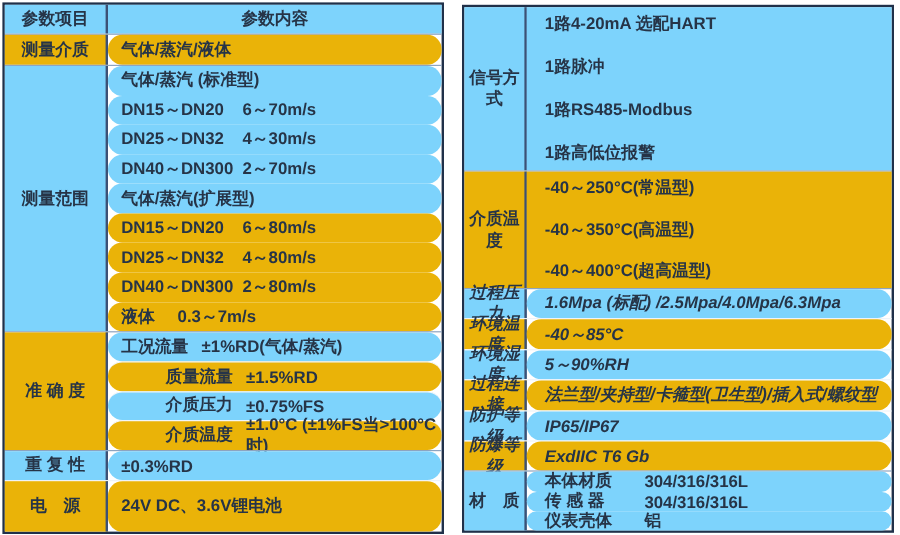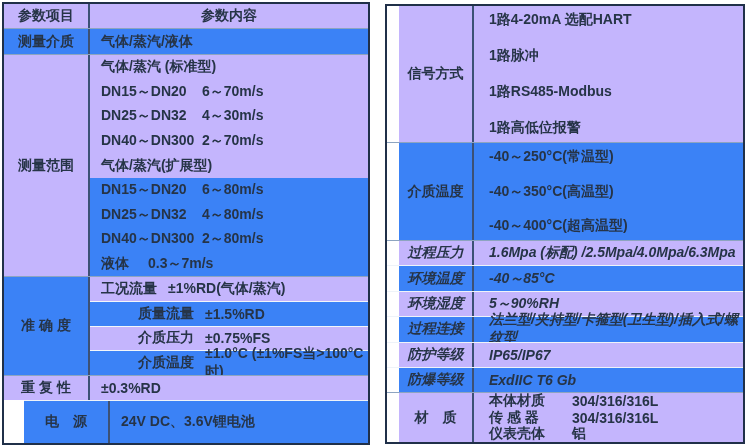--- a/index.html
+++ b/index.html
@@ -9,38 +9,38 @@
     color:#263447;font-size:14px;font-weight:600;
   }
   .tbl{position:absolute;border:2px solid #203049;display:flex;flex-direction:column;box-sizing:border-box;background:#fff;}
   #left-table{left:2px;top:2px;width:368px;height:443px;}
   #right-table{left:385px;top:4px;width:360px;height:440px;}
 
   .sec{display:flex;flex-shrink:0;min-height:0;}
   .lbl{flex-shrink:0;display:flex;align-items:center;justify-content:center;
        border-right:2px solid #3c5175;box-sizing:border-box;text-align:center;}
   #left-table .lbl{width:86px;}
-  #right-table .lbl{width:75px;margin-left:12px;}
+  #right-table .lbl{width:52px;}
   .rows{flex:1;display:flex;flex-direction:column;min-width:0;}
-  .row{flex:1;display:flex;align-items:center;padding-left:11px;min-height:0;}
+  .row{flex:1;display:flex;align-items:center;padding-left:11px;min-height:0;border-radius:12px;}
   #right-table .row{padding-left:15px;}
   .center{justify-content:center;padding-left:0 !important;}
 
-  .bg-b{background:#c4b5fd;}
-  .bg-l{background:#3b82f6;}
+  .bg-b{background:#7dd3fc;}
+  .bg-l{background:#eab308;}
   .bt-d{border-top:1px solid #8da4c0;}
   .bt-l{border-top:1px solid #eef3f9;}
 
   
   .s-hdr{height:24px;}
   .s-one{height:25px;}
   .s-range{height:221px;}
   .s-acc{height:98px;}
   .s-rep{height:24px;justify-content:space-between;}
-  .s-pow{flex:1;margin-left:20px;}
+  .s-pow{flex:1;}
   .s-acc .row + .row{border-top:1px solid #f2f6fa;padding-left:48px;}
 
   
   .s-sig{height:136px;}
   .s-med{height:97px;}
   .s-single{height:24.4px;font-style:italic;}
   .s-mat{flex:1;}
 
   .lines{flex:1;display:flex;flex-direction:column;justify-content:space-between;padding-left:15px;}
   .ln{height:28px;display:flex;align-items:center;}

